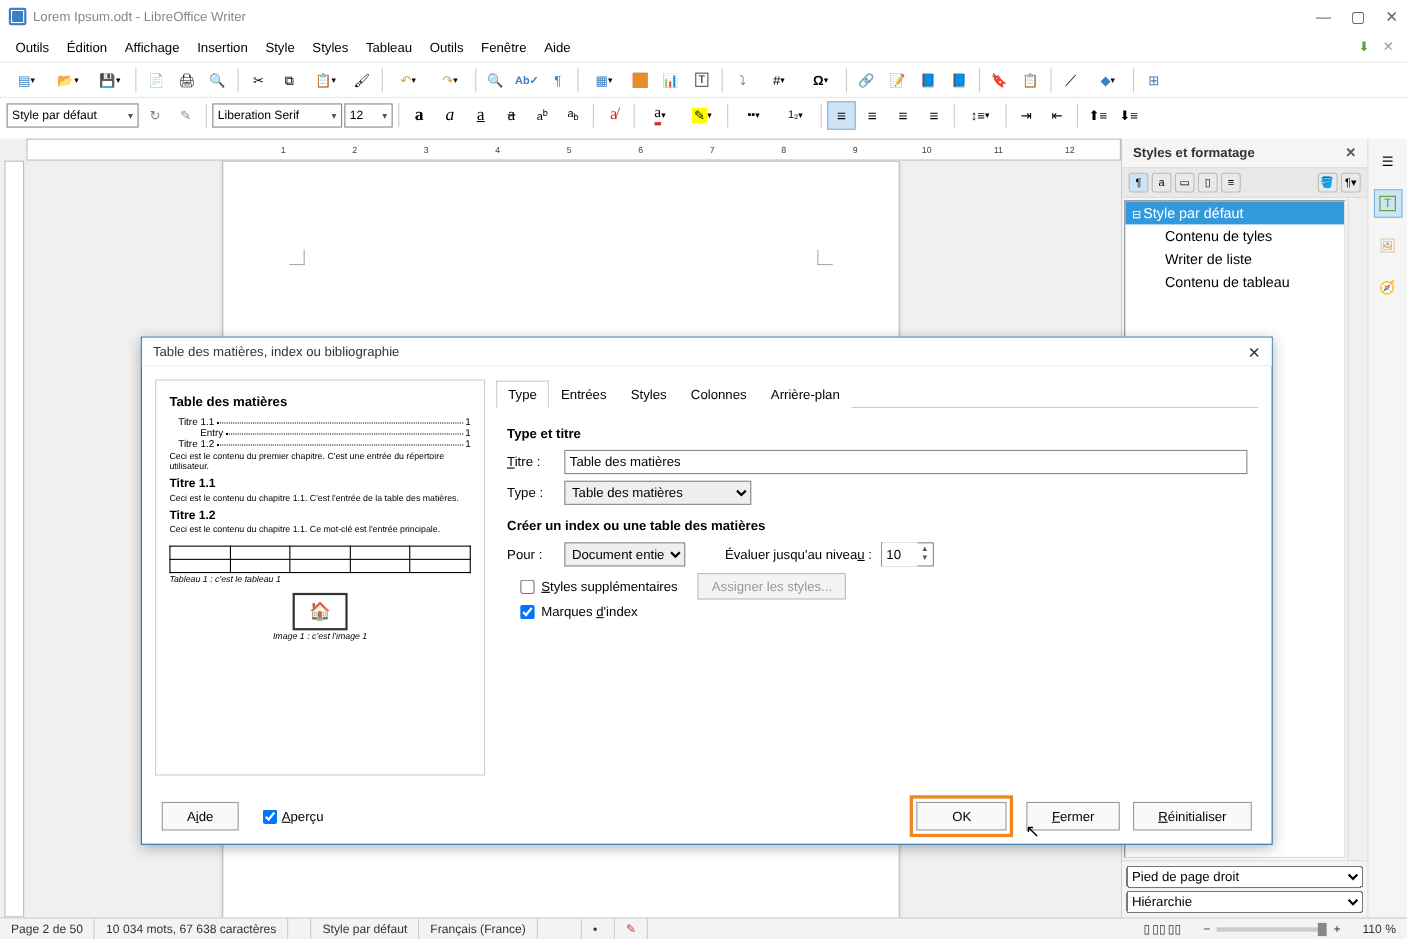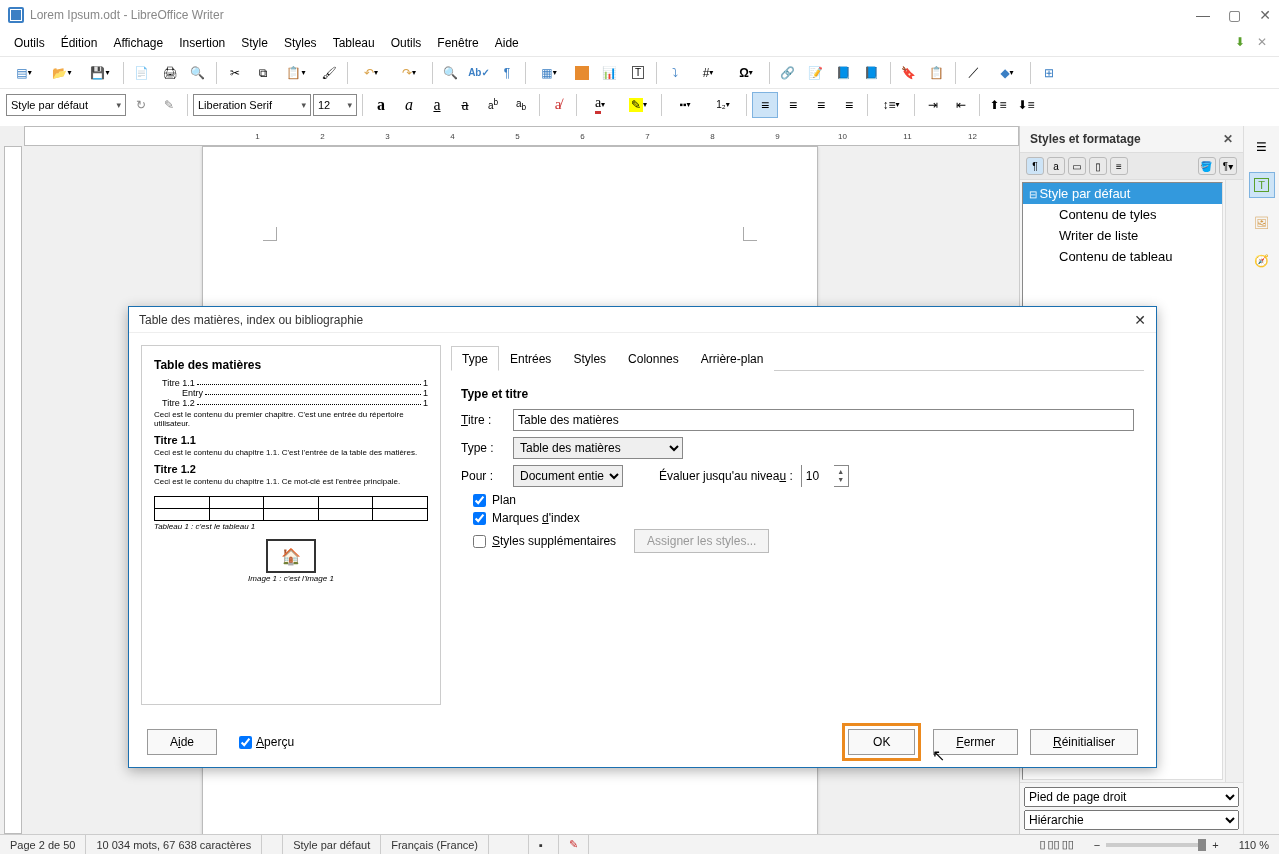--- a/index.html
+++ b/index.html
@@ -496,60 +496,57 @@
         <div class="section-h">Type et titre</div>
         <div class="frow">
           <label><u class="hk">T</u>itre :</label>
           <input type="text" value="Table des matières" style="">
         </div>
         <div class="frow">
           <label>Type :</label>
           <select style="width:170px;"><option>Table des matières</option></select>
         </div>
 
+        <div class="section-h" style="margin-top:12px;">Créer un index ou une table des matières</div>
         <div class="frow">
           <label>Pour :</label>
           <select style="width:110px;"><option>Document entier</option></select>
           <span style="width:20px;"></span>
           <label class="long">Évaluer jusqu'au nivea<u class="hk">u</u> :</label>
           <span class="num">
             <input type="text" value="10" style="">
             <span class="spin">
                 <span>▲</span>
                 <span>▼</span>
               </span>
           </span>
         </div>
 
         <div class="chk">
-          <input type="checkbox" checked="" style="">
-          <span>Plan</span>
+          <input type="checkbox" style="">
+          <span><u class="hk">S</u>tyles supplémentaires</span>
+          <button class="assign-btn" disabled="">Assigner les styles...</button>
         </div>
         <div class="chk">
           <input type="checkbox" checked="" style="">
           <span>Marques <u class="hk">d</u>'index</span>
-        </div>
-        <div class="chk">
-          <input type="checkbox" style="">
-          <span><u class="hk">S</u>tyles supplémentaires</span>
-          <button class="assign-btn" disabled="">Assigner les styles...</button>
         </div>
       </div>
     </div>
   </div>
 
   <div class="dialog-footer">
     <button class="dbtn">A<u class="hk">i</u>de</button>
     <span class="apercu">
       <input type="checkbox" checked="" style="">
       <span><u class="hk">A</u>perçu</span>
     </span>
     <span class="spacer"></span>
     <span class="ok-frame">
-      <button class="dbtn" style="width:67px;">OK</button>
+      <button class="dbtn" style="width:82px;">OK</button>
     </span>
     <button class="dbtn"><u class="hk">F</u>ermer</button>
     <button class="dbtn"><u class="hk">R</u>éinitialiser</button>
   </div>
 </div>
 
 <div class="cursor">↖</div>
 
 <div class="statusbar">
   <div class="cell">Page 2 de 50</div>

